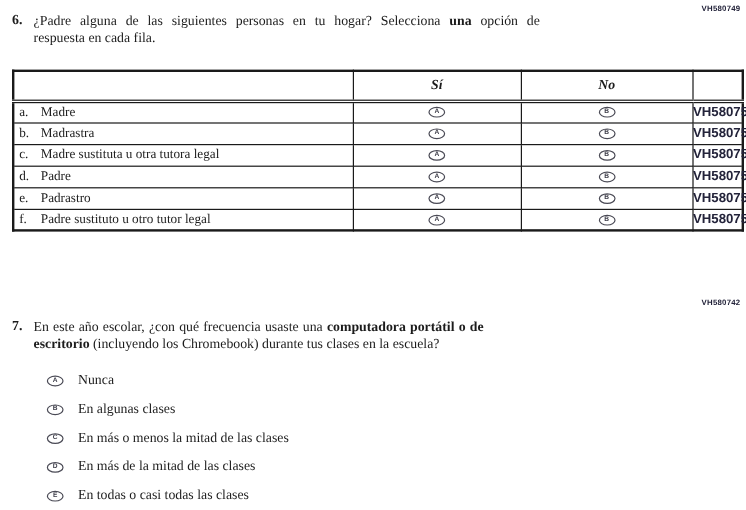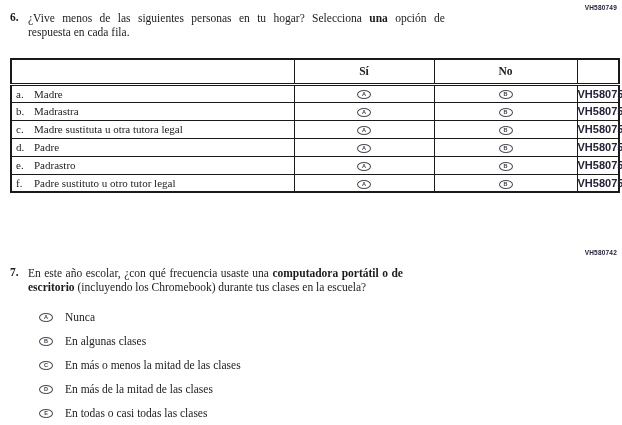--- a/index.html
+++ b/index.html
@@ -48,20 +48,21 @@
   table.q6-table, table.q6-table td, table.q6-table th {
     border: 1px solid #1a1a1a;
   }
   table.q6-table { border-width: 2px; }
   table.q6-table th {
     height: 25px;
     font-size: 11.5px;
     font-weight: 700;
     text-align: center;
     border-bottom: 3px double #1a1a1a;
+    font-style: italic;
   }
   table.q6-table td { height: 18px; font-size: 11px; margin-top: 44px; }
   td.row-label { padding-left: 4px; white-space: nowrap; }
   td.row-label .letter { display: inline-block; width: 18px; }
   td.oval-cell { text-align: center; }
   td.code-cell {
     text-align: center;
     font-family: "Liberation Sans", sans-serif;
     font-size: 6.3px;
     font-weight: 700;
@@ -99,21 +100,21 @@
 </style>
 </head>
 <body>
 
 <div class="vh-code code-q6">VH580749</div>
 <div class="vh-code code-q7">VH580742</div>
 
 <div class="q-block q6-block">
   <div class="q-number">6.</div>
   <div class="q-text">
-    <div class="q6-line1"><span>¿Vive menos de las siguientes personas en tu hogar? Selecciona </span><b>una</b><span> opción de</span></div>
+    <div class="q6-line1"><span>¿Padre alguna de las siguientes personas en tu hogar? Selecciona </span><b>una</b><span> opción de</span></div>
     <div>respuesta en cada fila.</div>
   </div>
 </div>
 
 <table class="q6-table">
   <colgroup>
     <col style="width:283px">
       <col style="width:140px">
       <col style="width:143px">
       <col style="width:42px">

